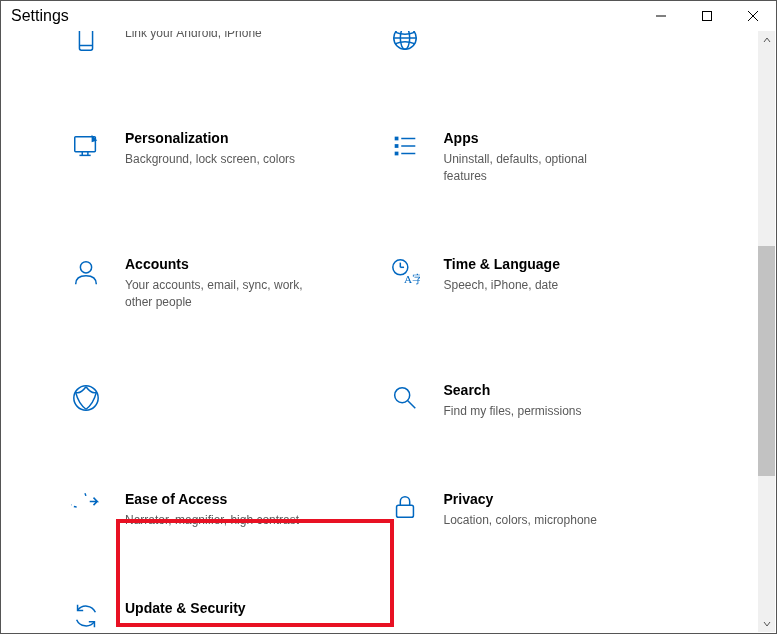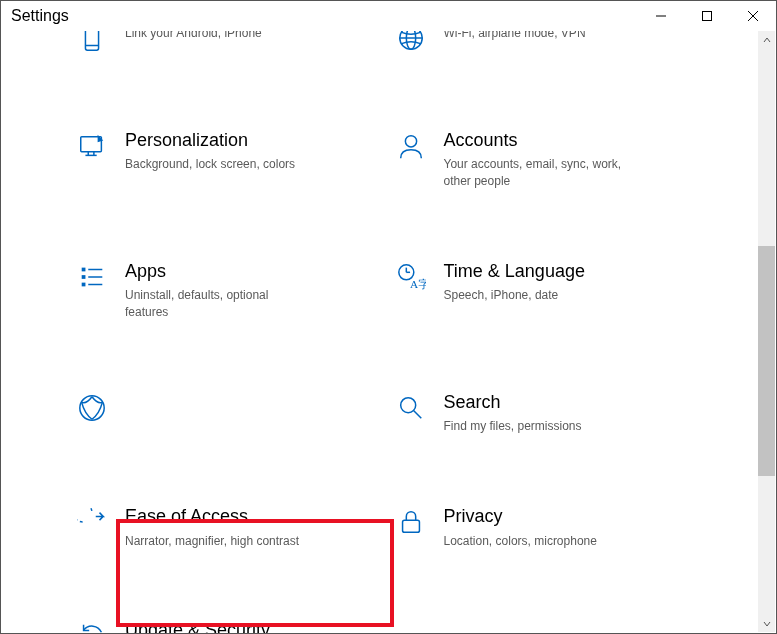--- a/index.html
+++ b/index.html
@@ -72,27 +72,27 @@
     align-items:flex-start;
     gap:18px;
     padding:10px 8px 10px 0;
     cursor:default;
     position:relative;
   }
   .tile-icon {
     width:36px; height:36px;
     flex:0 0 36px;
     color:#0067c0;
-    display:flex; align-items:flex-start; justify-content:flex-end;
+    display:flex; align-items:flex-start; justify-content:flex-start;
     margin-top:2px;
   }
   .tile-icon svg { width:30px; height:30px; stroke:#0067c0; fill:none; stroke-width:1.6; }
   .tile-text { flex:1; min-width:0; }
   .tile-title {
-    font-size:18px; color:#000; line-height:1.3;
+    font-size:14px; color:#000; line-height:1.3;font-weight:bold;
   }
   .tile-desc {
     font-size:12px; color:#5a5a5a; line-height:1.4; margin-top:4px;
     max-width:180px;
   }
 
   .highlight {
     position:absolute;
     border:4px solid #e81123;
     pointer-events:none;
@@ -144,52 +144,35 @@
     <div class="tile">
       <div class="tile-icon">
         <svg viewBox="0 0 32 32">
             <circle cx="16" cy="16" r="12"></circle>
             <ellipse cx="16" cy="16" rx="5" ry="12"></ellipse>
             <line x1="4" y1="16" x2="28" y2="16"></line>
             <path d="M6 10 Q16 14 26 10"></path>
             <path d="M6 22 Q16 18 26 22"></path>
           </svg>
       </div>
-      <div class="tile-text">
-        <div class="tile-title"></div>
-        <div class="tile-desc">Wi-Fi, airplane mode, VPN</div>
-      </div>
     </div>
 
     <div class="tile">
       <div class="tile-icon">
         <svg viewBox="0 0 32 32">
             <rect x="4" y="6" width="22" height="16" rx="1"></rect>
             <line x1="12" y1="22" x2="12" y2="26"></line>
             <line x1="18" y1="22" x2="18" y2="26"></line>
             <line x1="9" y1="26" x2="21" y2="26"></line>
             <path d="M22 4 L28 10 L22 12 Z" fill="#0067c0" stroke="none"></path>
           </svg>
       </div>
       <div class="tile-text">
         <div class="tile-title">Personalization</div>
         <div class="tile-desc">Background, lock screen, colors</div>
-      </div>
-    </div>
-
-    <div class="tile">
-      <div class="tile-icon">
-        <svg viewBox="0 0 32 32">
-            <circle cx="16" cy="11" r="6"></circle>
-            <path d="M5 29 Q5 20 16 20 Q27 20 27 29"></path>
-          </svg>
-      </div>
-      <div class="tile-text">
-        <div class="tile-title">Accounts</div>
-        <div class="tile-desc">Your accounts, email, sync, work, other people</div>
       </div>
     </div>
 
     <div class="tile">
       <div class="tile-icon">
         <svg viewBox="0 0 32 32">
           <rect x="5" y="6" width="4" height="4" fill="#0067c0" stroke="none"></rect>
           <rect x="5" y="14" width="4" height="4" fill="#0067c0" stroke="none"></rect>
           <rect x="5" y="22" width="4" height="4" fill="#0067c0" stroke="none"></rect>
           <line x1="12" y1="8" x2="27" y2="8"></line>
@@ -199,20 +182,33 @@
       </div>
       <div class="tile-text">
         <div class="tile-title">Apps</div>
         <div class="tile-desc">Uninstall, defaults, optional features</div>
       </div>
     </div>
 
     <div class="tile">
       <div class="tile-icon">
         <svg viewBox="0 0 32 32">
+            <circle cx="16" cy="11" r="6"></circle>
+            <path d="M5 29 Q5 20 16 20 Q27 20 27 29"></path>
+          </svg>
+      </div>
+      <div class="tile-text">
+        <div class="tile-title">Accounts</div>
+        <div class="tile-desc">Your accounts, email, sync, work, other people</div>
+      </div>
+    </div>
+
+    <div class="tile">
+      <div class="tile-icon">
+        <svg viewBox="0 0 32 32">
             <circle cx="11" cy="11" r="8"></circle>
             <line x1="11" y1="11" x2="11" y2="6"></line>
             <line x1="11" y1="11" x2="15" y2="11"></line>
             <text x="15" y="28" font-size="12" fill="#0067c0" stroke="none" font-family="Segoe UI">A字</text>
           </svg>
       </div>
       <div class="tile-text">
         <div class="tile-title">Time &amp; Language</div>
         <div class="tile-desc">Speech, iPhone, date</div>
       </div>

